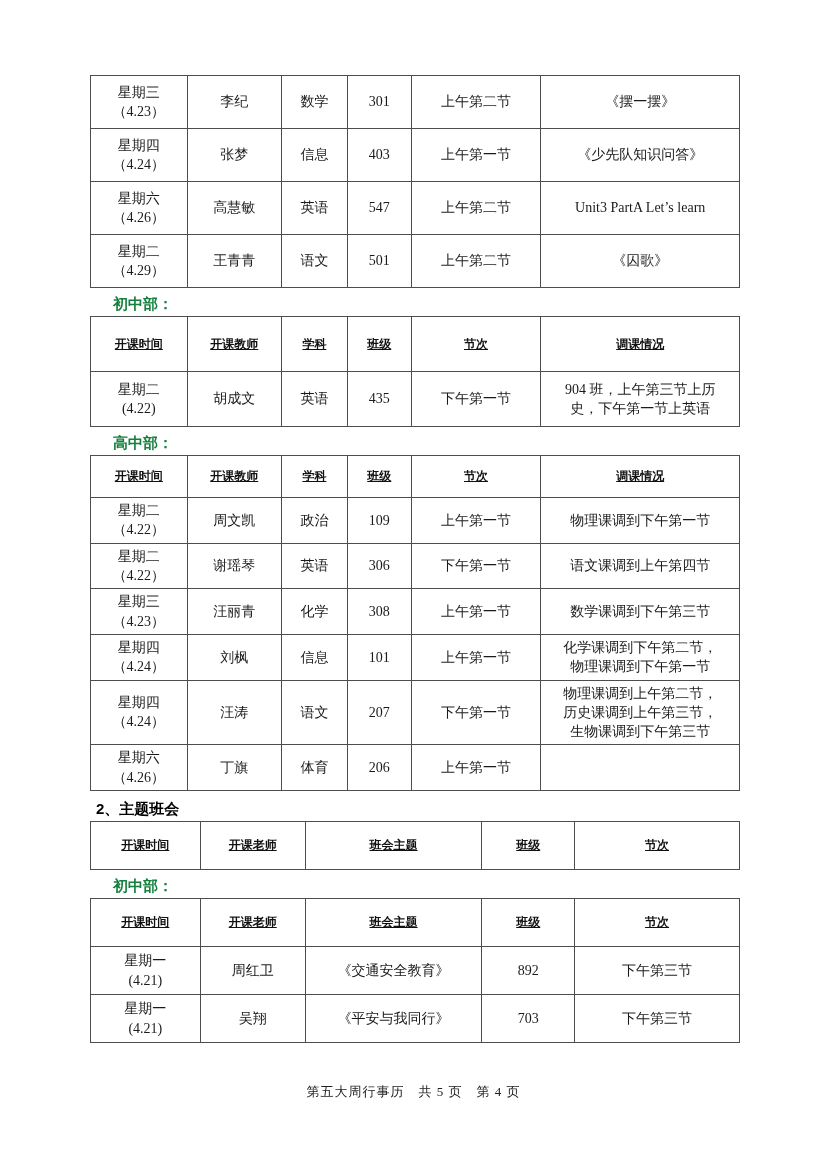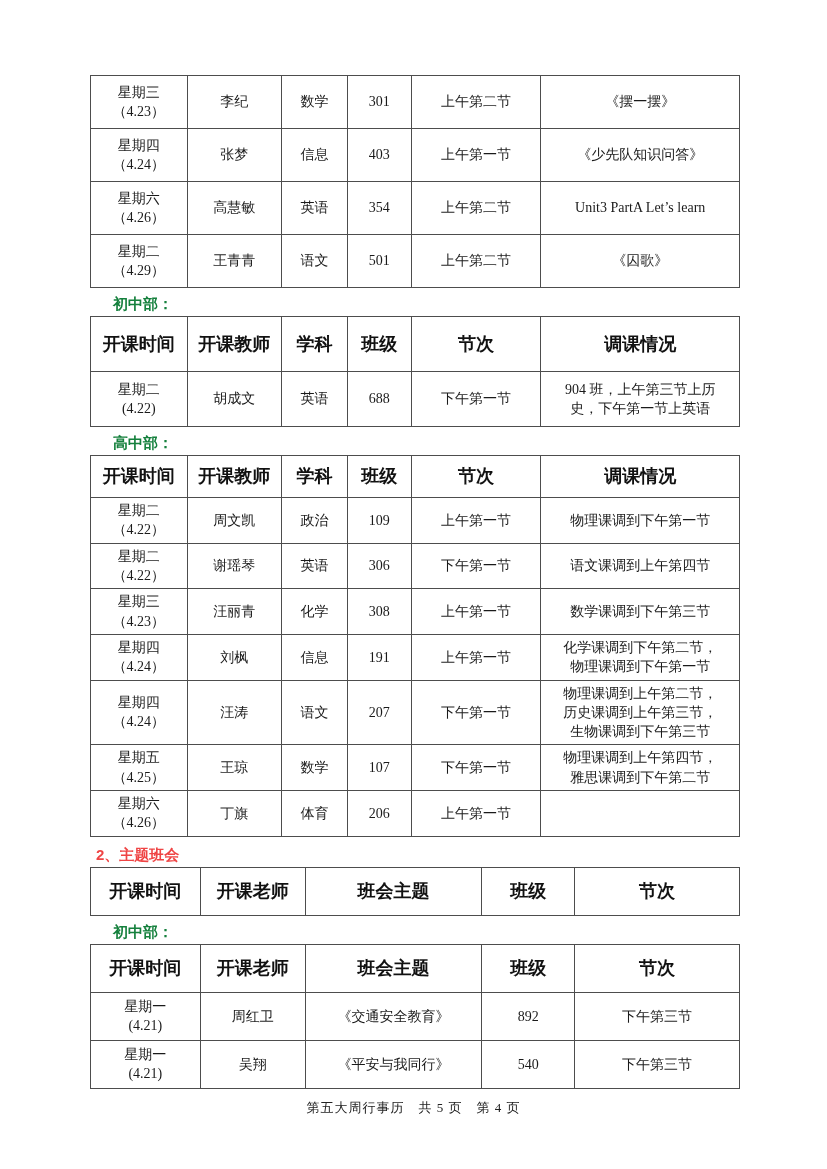--- a/index.html
+++ b/index.html
@@ -25,23 +25,24 @@
     text-align: center;
     vertical-align: middle;
     font-size: 14px;
     line-height: 1.38;
     padding: 3px 6px;
     overflow: hidden;
   }
   .tbl th {
     font-family: "Liberation Sans", "DejaVu Sans", sans-serif;
     font-weight: bold;
-    font-size: 18px;
+    font-size: 12px;
     color: #111;
     height: 30px;
+    text-decoration: underline;
   }
   .tbl td { font-weight: normal; }
   
   .t6 col.c1 { width: 14.9%; }
   .t6 col.c2 { width: 14.5%; }
   .t6 col.c3 { width: 10.2%; }
   .t6 col.c4 { width: 9.8%; }
   .t6 col.c5 { width: 20.0%; }
   .t6 col.c6 { width: 30.6%; }
   
@@ -60,27 +61,27 @@
     font-weight: bold;
     font-size: 15px;
     color: #15803d;
     margin: 7px 0 3px 23px;
     line-height: 1.2;
   }
   .heading {
     font-family: "Liberation Sans", "DejaVu Sans", sans-serif;
     font-weight: bold;
     font-size: 15px;
-    color: #ef4444;
+    color: #000000;
     margin: 9px 0 3px 6px;
     line-height: 1.2;
   }
   .footer {
     position: absolute;
-    bottom: 52px;
+    bottom: 68px;
     left: 0;
     right: 0;
     text-align: center;
     font-size: 13px;
     color: #222;
     letter-spacing: 1px;
   }
 </style>
 </head>
 <body>
@@ -110,21 +111,21 @@
           <td>张梦</td>
           <td>信息</td>
           <td>403</td>
           <td>上午第一节</td>
           <td>《少先队知识问答》</td>
         </tr>
         <tr>
           <td>星期六<br>（4.26）</td>
           <td>高慧敏</td>
           <td>英语</td>
-          <td>354</td>
+          <td>547</td>
           <td>上午第二节</td>
           <td>Unit3 PartA Let’s learn</td>
         </tr>
         <tr>
           <td>星期二<br>（4.29）</td>
           <td>王青青</td>
           <td>语文</td>
           <td>501</td>
           <td>上午第二节</td>
           <td>《囚歌》</td>
@@ -149,21 +150,21 @@
           <th>开课教师</th>
           <th>学科</th>
           <th>班级</th>
           <th>节次</th>
           <th>调课情况</th>
         </tr>
         <tr>
           <td>星期二<br>(4.22)</td>
           <td>胡成文</td>
           <td>英语</td>
-          <td>688</td>
+          <td>435</td>
           <td>下午第一节</td>
           <td>904 班，上午第三节上历<br>史，下午第一节上英语</td>
         </tr>
       </tbody>
     </table>
 
   <div class="sec-label">高中部：</div>
 
   <table class="tbl t6 tbl-senior">
     <colgroup>
@@ -204,41 +205,33 @@
           <td>汪丽青</td>
           <td>化学</td>
           <td>308</td>
           <td>上午第一节</td>
           <td>数学课调到下午第三节</td>
         </tr>
         <tr>
           <td>星期四<br>（4.24）</td>
           <td>刘枫</td>
           <td>信息</td>
-          <td>191</td>
+          <td>101</td>
           <td>上午第一节</td>
           <td>化学课调到下午第二节，<br>物理课调到下午第一节</td>
         </tr>
         <tr>
           <td>星期四<br>（4.24）</td>
           <td>汪涛</td>
           <td>语文</td>
           <td>207</td>
           <td>下午第一节</td>
           <td>物理课调到上午第二节，<br>历史课调到上午第三节，<br>生物课调到下午第三节</td>
         </tr>
         <tr>
-          <td>星期五<br>（4.25）</td>
-          <td>王琼</td>
-          <td>数学</td>
-          <td>107</td>
-          <td>下午第一节</td>
-          <td>物理课调到上午第四节，<br>雅思课调到下午第二节</td>
-        </tr>
-        <tr>
           <td>星期六<br>（4.26）</td>
           <td>丁旗</td>
           <td>体育</td>
           <td>206</td>
           <td>上午第一节</td>
           <td></td>
         </tr>
       </tbody>
     </table>
 
@@ -286,21 +279,21 @@
           <td>星期一<br>(4.21)</td>
           <td>周红卫</td>
           <td>《交通安全教育》</td>
           <td>892</td>
           <td>下午第三节</td>
         </tr>
         <tr>
           <td>星期一<br>(4.21)</td>
           <td>吴翔</td>
           <td>《平安与我同行》</td>
-          <td>540</td>
+          <td>703</td>
           <td>下午第三节</td>
         </tr>
       </tbody>
     </table>
 
   <div class="footer">第五大周行事历　共 5 页　第 4 页</div>
 
 </div>
 
 </body></html>

